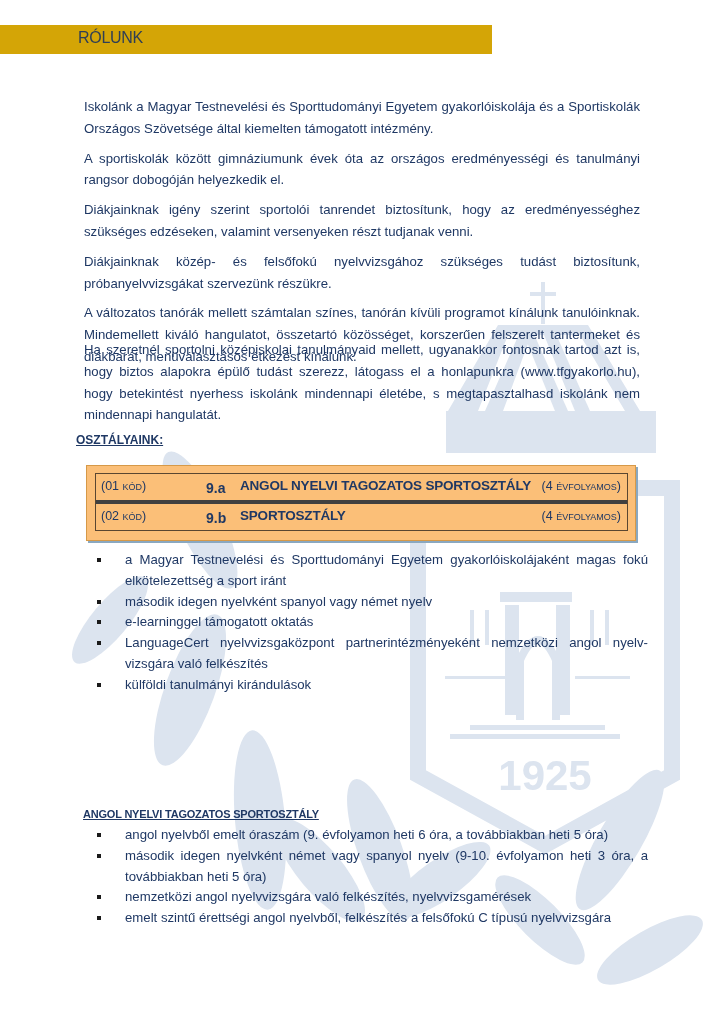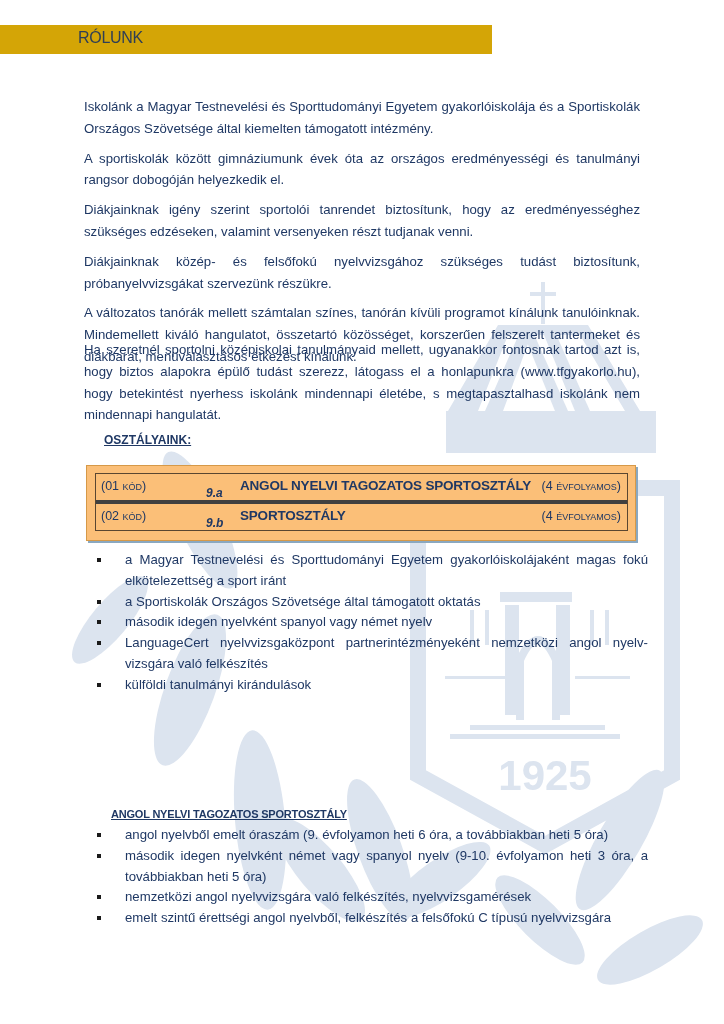--- a/index.html
+++ b/index.html
@@ -24,42 +24,41 @@
     .para {
       position: absolute; left: 76px; width: 572px;
       font-size: 13.2px; line-height: 21.8px; text-align: justify;
       color: #1f3864;
     }
     .para p { margin: 8px; }
 
     .section-heading {
       position: absolute; font-weight: bold; text-decoration: underline;
       color: #1f3864;
-      margin-left: 28px;
     }
     .h-classes { left: 76px; top: 433px; font-size: 12px; }
     .h-angol { left: 83px; top: 808px; font-size: 11px; letter-spacing: -0.2px; }
 
     .class-box {
       position: absolute; left: 86px; top: 465px; width: 550px; height: 76px;
       background: #fbbf78; box-sizing: border-box;
       border: 1px solid #d69948;
       box-shadow: 2px 2px 0 #8aa8c0;
     }
     .class-table {
       position: absolute; left: 8px; top: 7px; width: 533px;
       border: 1px solid #5a4630; box-sizing: border-box;
     }
     .class-row {
       position: relative; height: 26px; font-size: 13px; color: #1f3864;
     }
     .class-row + .class-row { border-top: 4px solid #404040; }
     .class-code { position: absolute; left: 5px; top: 5px; font-size: 12.5px; }
     .class-code .sc { font-size: 9px; }
-    .class-num { position: absolute; left: 110px; top: 12px; font-weight: bold; font-size: 12px; font-style: italic; }
+    .class-num { position: absolute; left: 110px; top: 6px; font-weight: bold; font-size: 14px; }
     .class-name { position: absolute; left: 144px; top: 4px; font-weight: bold; font-size: 13.5px; letter-spacing: -0.2px; }
     .class-years { position: absolute; right: 6px; top: 5px; font-size: 12.5px; }
     .class-years .sc { font-size: 9px; }
 
     .bullets {
       position: absolute; left: 97px; width: 551px;
       font-size: 13.2px; line-height: 20.8px; color: #1f3864;
       margin: 0; padding: 0; list-style: none;
     }
     .bullets li { position: relative; padding-left: 28px; text-align: justify; }
@@ -148,22 +147,23 @@
         <span class="class-code"><span>(02 </span><span class="sc">KÓD</span><span>)</span></span>
         <span class="class-num">9.b</span>
         <span class="class-name">SPORTOSZTÁLY</span>
         <span class="class-years"><span>(4 </span><span class="sc">ÉVFOLYAMOS</span><span>)</span></span>
       </div>
     </div>
   </div>
 
   <ul class="bullets list-main">
     <li><span class="bullet"></span><span>a Magyar Testnevelési és Sporttudományi Egyetem gyakorlóiskolájaként magas fokú elkötelezettség a sport iránt</span></li>
-    <li><span class="bullet"></span><span>a Sportiskolák Országos Szövetsége által támogatott oktatás</span></li>
+    <li><span class="bullet"></span></li>
     <li><span class="bullet"></span><span>második idegen nyelvként spanyol vagy német nyelv</span></li>
+    <li><span class="bullet"></span><span>e-learninggel támogatott oktatás</span></li>
     <li><span class="bullet"></span><span>LanguageCert nyelvvizsgaközpont partnerintézményeként nemzetközi angol nyelv-vizsgára való felkészítés</span></li>
     <li><span class="bullet"></span><span>külföldi tanulmányi kirándulások</span></li>
   </ul>
 
   <div class="section-heading h-angol">ANGOL NYELVI TAGOZATOS SPORTOSZTÁLY</div>
   <ul class="bullets list-angol">
     <li><span class="bullet"></span><span>angol nyelvből emelt óraszám (9. évfolyamon heti 6 óra, a továbbiakban heti 5 óra)</span></li>
     <li><span class="bullet"></span><span>második idegen nyelvként német vagy spanyol nyelv (9-10. évfolyamon heti 3 óra, a továbbiakban heti 5 óra)</span></li>
     <li><span class="bullet"></span><span>nemzetközi angol nyelvvizsgára való felkészítés, nyelvvizsgamérések</span></li>
     <li><span class="bullet"></span><span>emelt szintű érettségi angol nyelvből, felkészítés a felsőfokú C típusú nyelvvizsgára</span></li>

